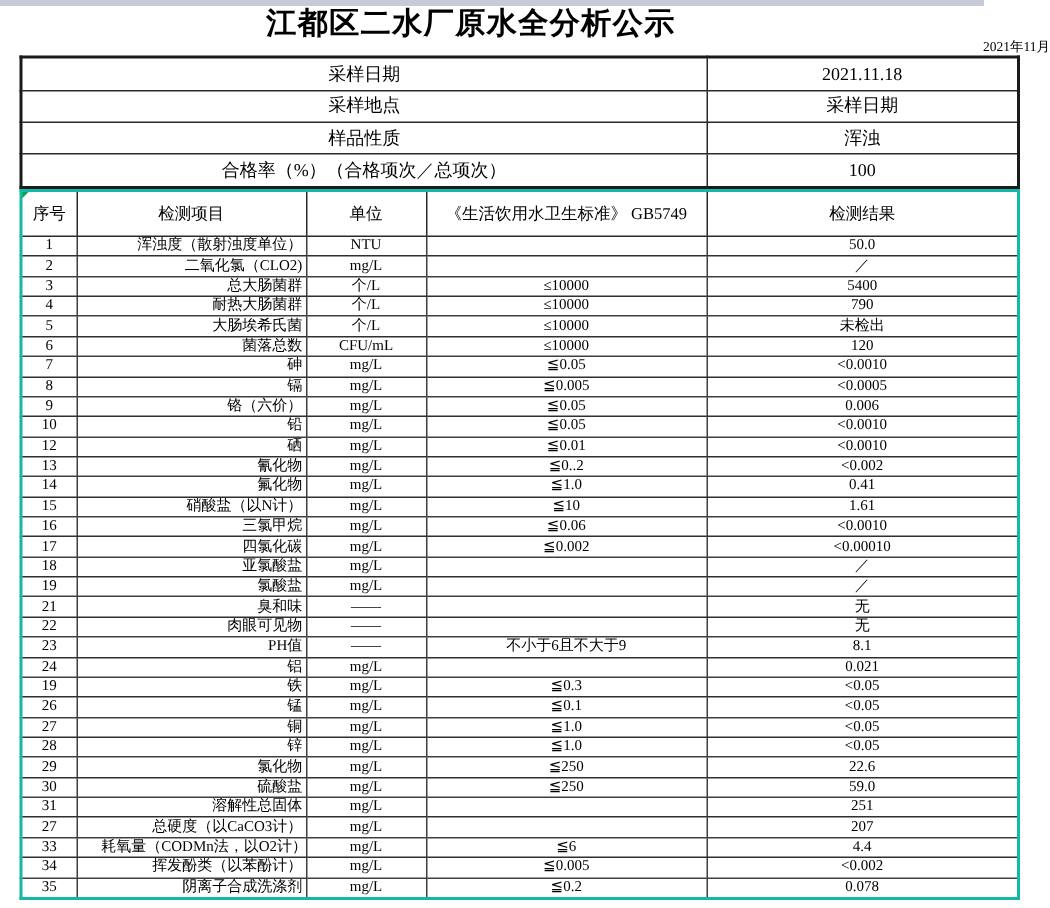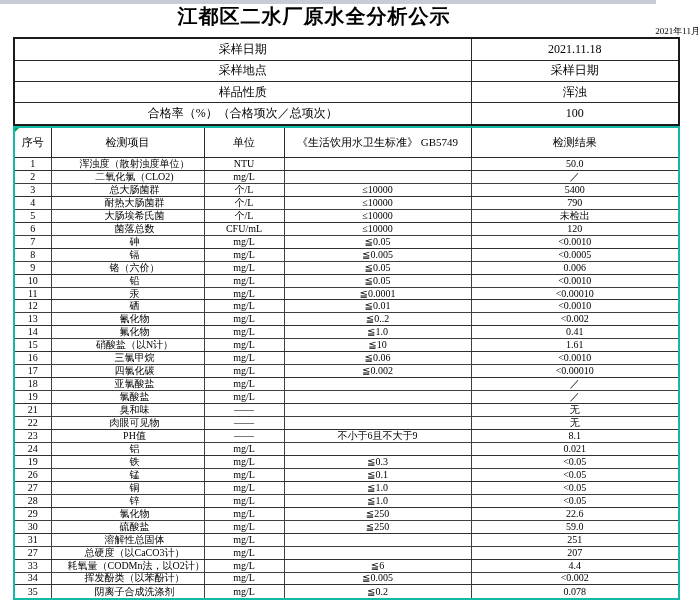--- a/index.html
+++ b/index.html
@@ -35,21 +35,21 @@
   .results-table th {
     border:1.6px solid #2a2a2a; font-weight:normal; font-size:11px;
     text-align:center; vertical-align:middle; padding:0; overflow:hidden; white-space:nowrap;
     height:29px;
   }
   .results-table td {
     border:1px solid #3f3f3f; font-size:10px; line-height:1;
     text-align:center; vertical-align:middle; padding:0 2px; overflow:hidden; white-space:nowrap;
   }
   .results-table tbody tr:nth-child(odd) td { border-bottom-width:1.5px; border-bottom-color:#2f2f2f; }
-  .results-table td.left { text-align:center; padding-left:16px; }
+  .results-table td.left { text-align:right; padding-left:16px; }
   .corner-flag {
     position:absolute; left:14px; top:127px; width:0; height:0;
     border-top:6px solid #00a650; border-right:6px solid transparent;
   }
 </style>
 </head>
 <body>
 
 <div class="canvas">
 
@@ -167,27 +167,20 @@
           <td>0.006</td>
         </tr>
         <tr>
           <td>10</td>
           <td class="left">铅</td>
           <td>mg/L</td>
           <td>≦0.05</td>
           <td>&lt;0.0010</td>
         </tr>
         <tr>
-          <td>11</td>
-          <td class="left">汞</td>
-          <td>mg/L</td>
-          <td>≦0.0001</td>
-          <td>&lt;0.00010</td>
-        </tr>
-        <tr>
           <td>12</td>
           <td class="left">硒</td>
           <td>mg/L</td>
           <td>≦0.01</td>
           <td>&lt;0.0010</td>
         </tr>
         <tr>
           <td>13</td>
           <td class="left">氰化物</td>
           <td>mg/L</td>

